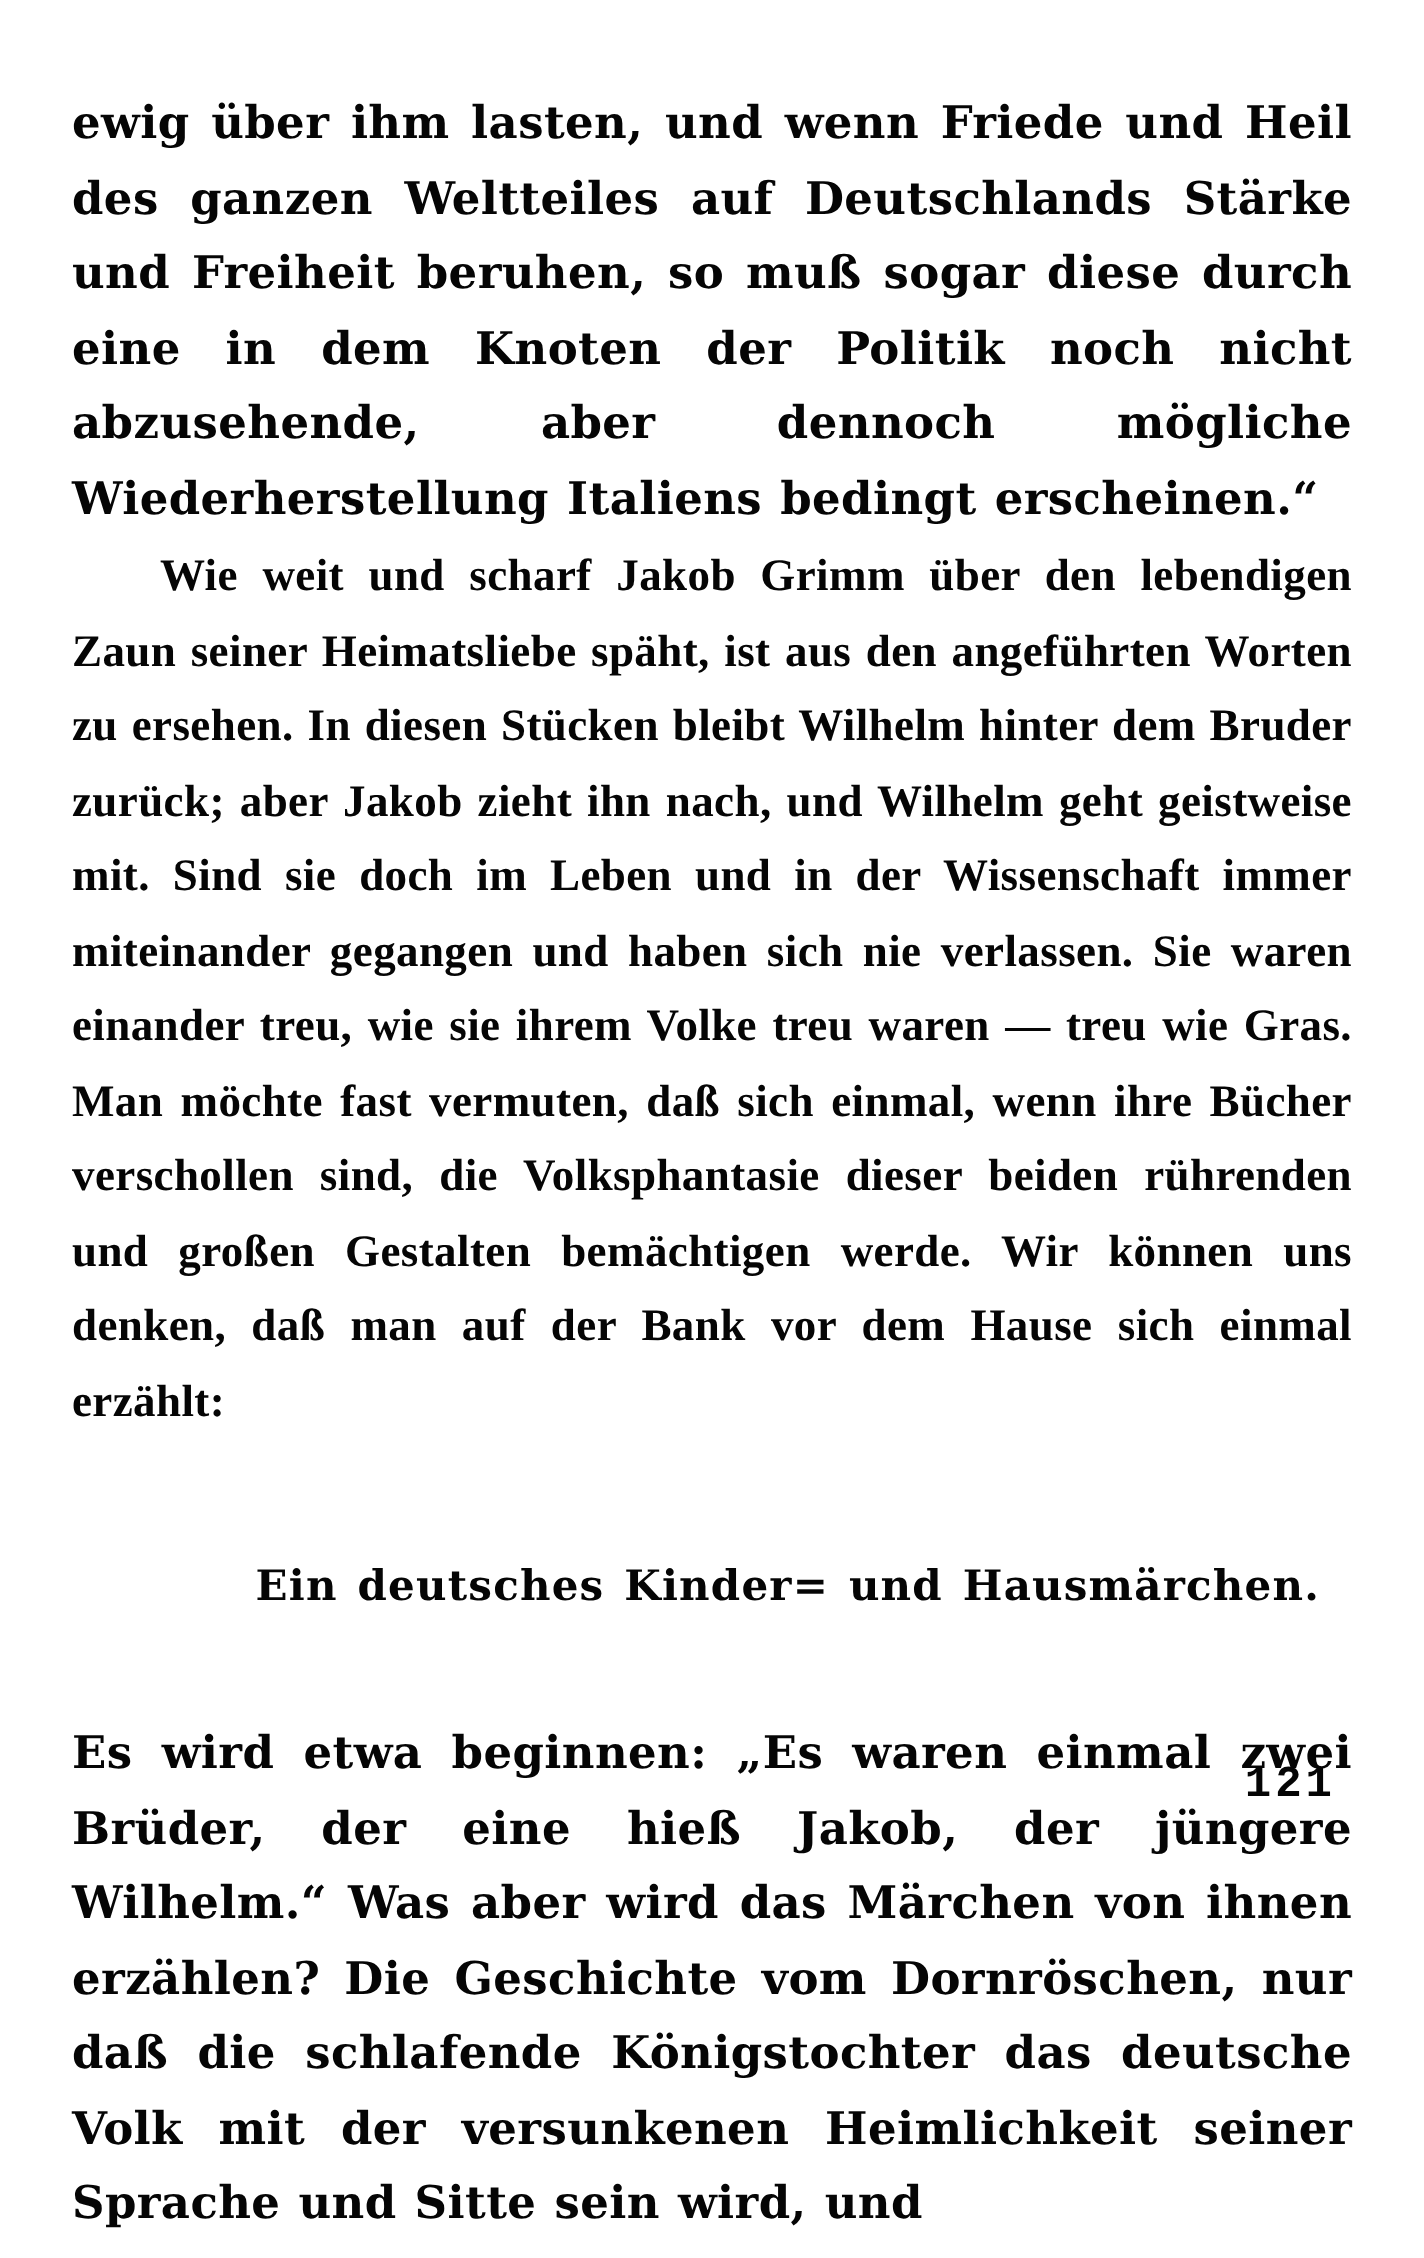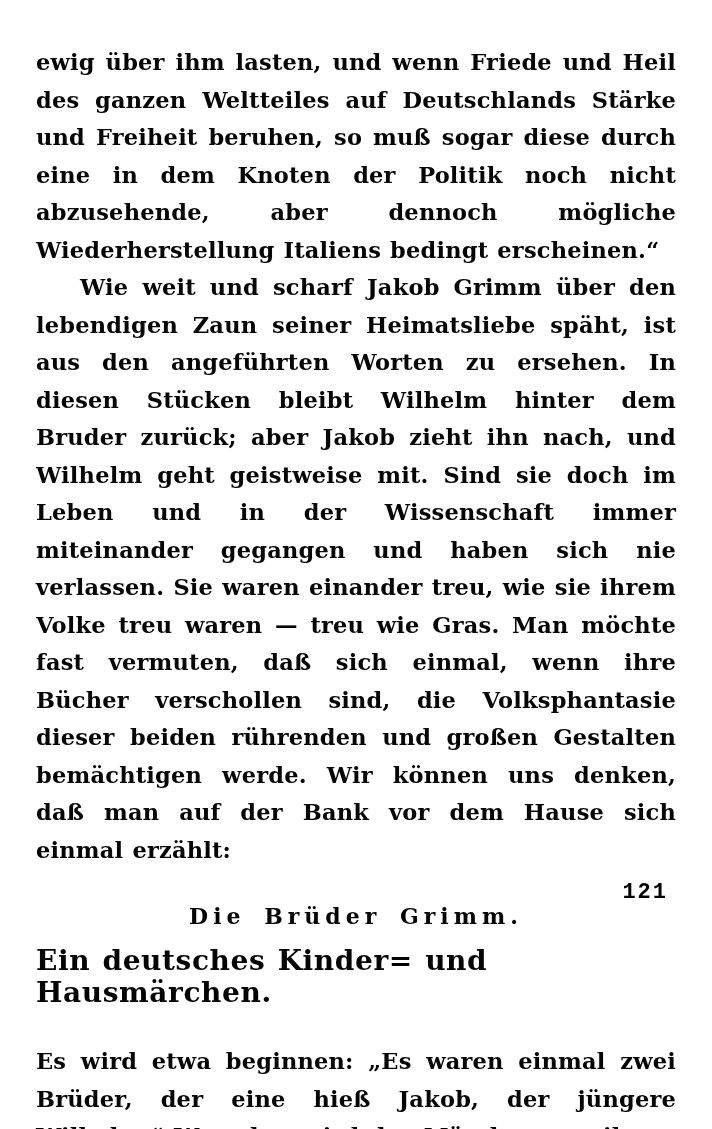--- a/index.html
+++ b/index.html
@@ -36,43 +36,44 @@
     text-align: justify;
     text-justify: inter-word;
     font-weight: 700;
     letter-spacing: 0.2px;
     word-spacing: 1px;
     font-family: "DejaVu Serif", serif;
     font-synthesis: weight;
   }
   p.body-par.indent {
     text-indent: 44px;
+    font-family: Liberation Serif, serif;
   }
   p.body-par + p.body-par {
     margin-top: 0;
   }
   .gap-before-heading {
     height: 30px;
   }
   h2.work-title {
     margin: 0;
     font-size: 22px;
     font-weight: 700;
     text-align: center;
     letter-spacing: 5px;
     word-spacing: 6px;
     line-height: 34px;
     font-family: "DejaVu Serif", serif;
   }
   h3.work-subtitle {
-    margin: 0;
+    margin: 16px;
     padding-top: 12px;
-    font-size: 28px;
+    font-size: 21px;
     font-weight: 700;
-    text-align: left;
+    text-align: right;
     letter-spacing: 0.6px;
     word-spacing: 2px;
     line-height: 32px;
     font-family: "DejaVu Serif", serif;
   }
   .gap-after-heading {
     height: 34px;
   }
   .page-number {
     position: absolute;
@@ -89,21 +90,20 @@
 
 <div class="page">
   <div class="textblock">
 
     <p class="body-par">ewig über ihm lasten, und wenn Friede und Heil des ganzen Weltteiles auf Deutschlands Stärke und Freiheit beruhen, so muß sogar diese durch eine in dem Knoten der Politik noch nicht abzusehende, aber dennoch mögliche Wiederherstellung Italiens bedingt erscheinen.“</p>
 
     <p class="body-par indent">Wie weit und scharf Jakob Grimm über den lebendigen Zaun seiner Heimatsliebe späht, ist aus den angeführten Worten zu ersehen. In diesen Stücken bleibt Wilhelm hinter dem Bruder zurück; aber Jakob zieht ihn nach, und Wilhelm geht geistweise mit. Sind sie doch im Leben und in der Wissenschaft immer miteinander gegangen und haben sich nie verlassen. Sie waren einander treu, wie sie ihrem Volke treu waren — treu wie Gras. Man möchte fast vermuten, daß sich einmal, wenn ihre Bücher verschollen sind, die Volksphantasie dieser beiden rührenden und großen Gestalten bemächtigen werde. Wir können uns denken, daß man auf der Bank vor dem Hause sich einmal erzählt:</p>
 
     <div class="gap-before-heading"></div>
 
-    <h2 class="work-title">Die Brüder Grimm.</h2>
 
     <h3 class="work-subtitle">Ein deutsches Kinder= und Hausmärchen.</h3>
 
     <div class="gap-after-heading"></div>
 
     <p class="body-par">Es wird etwa beginnen: „Es waren einmal zwei Brüder, der eine hieß Jakob, der jüngere Wilhelm.“ Was aber wird das Märchen von ihnen erzählen? Die Geschichte vom Dornröschen, nur daß die schlafende Königstochter das deutsche Volk mit der versunkenen Heimlichkeit seiner Sprache und Sitte sein wird, und</p>
 
   </div>
 
   <div class="page-number">121</div>

